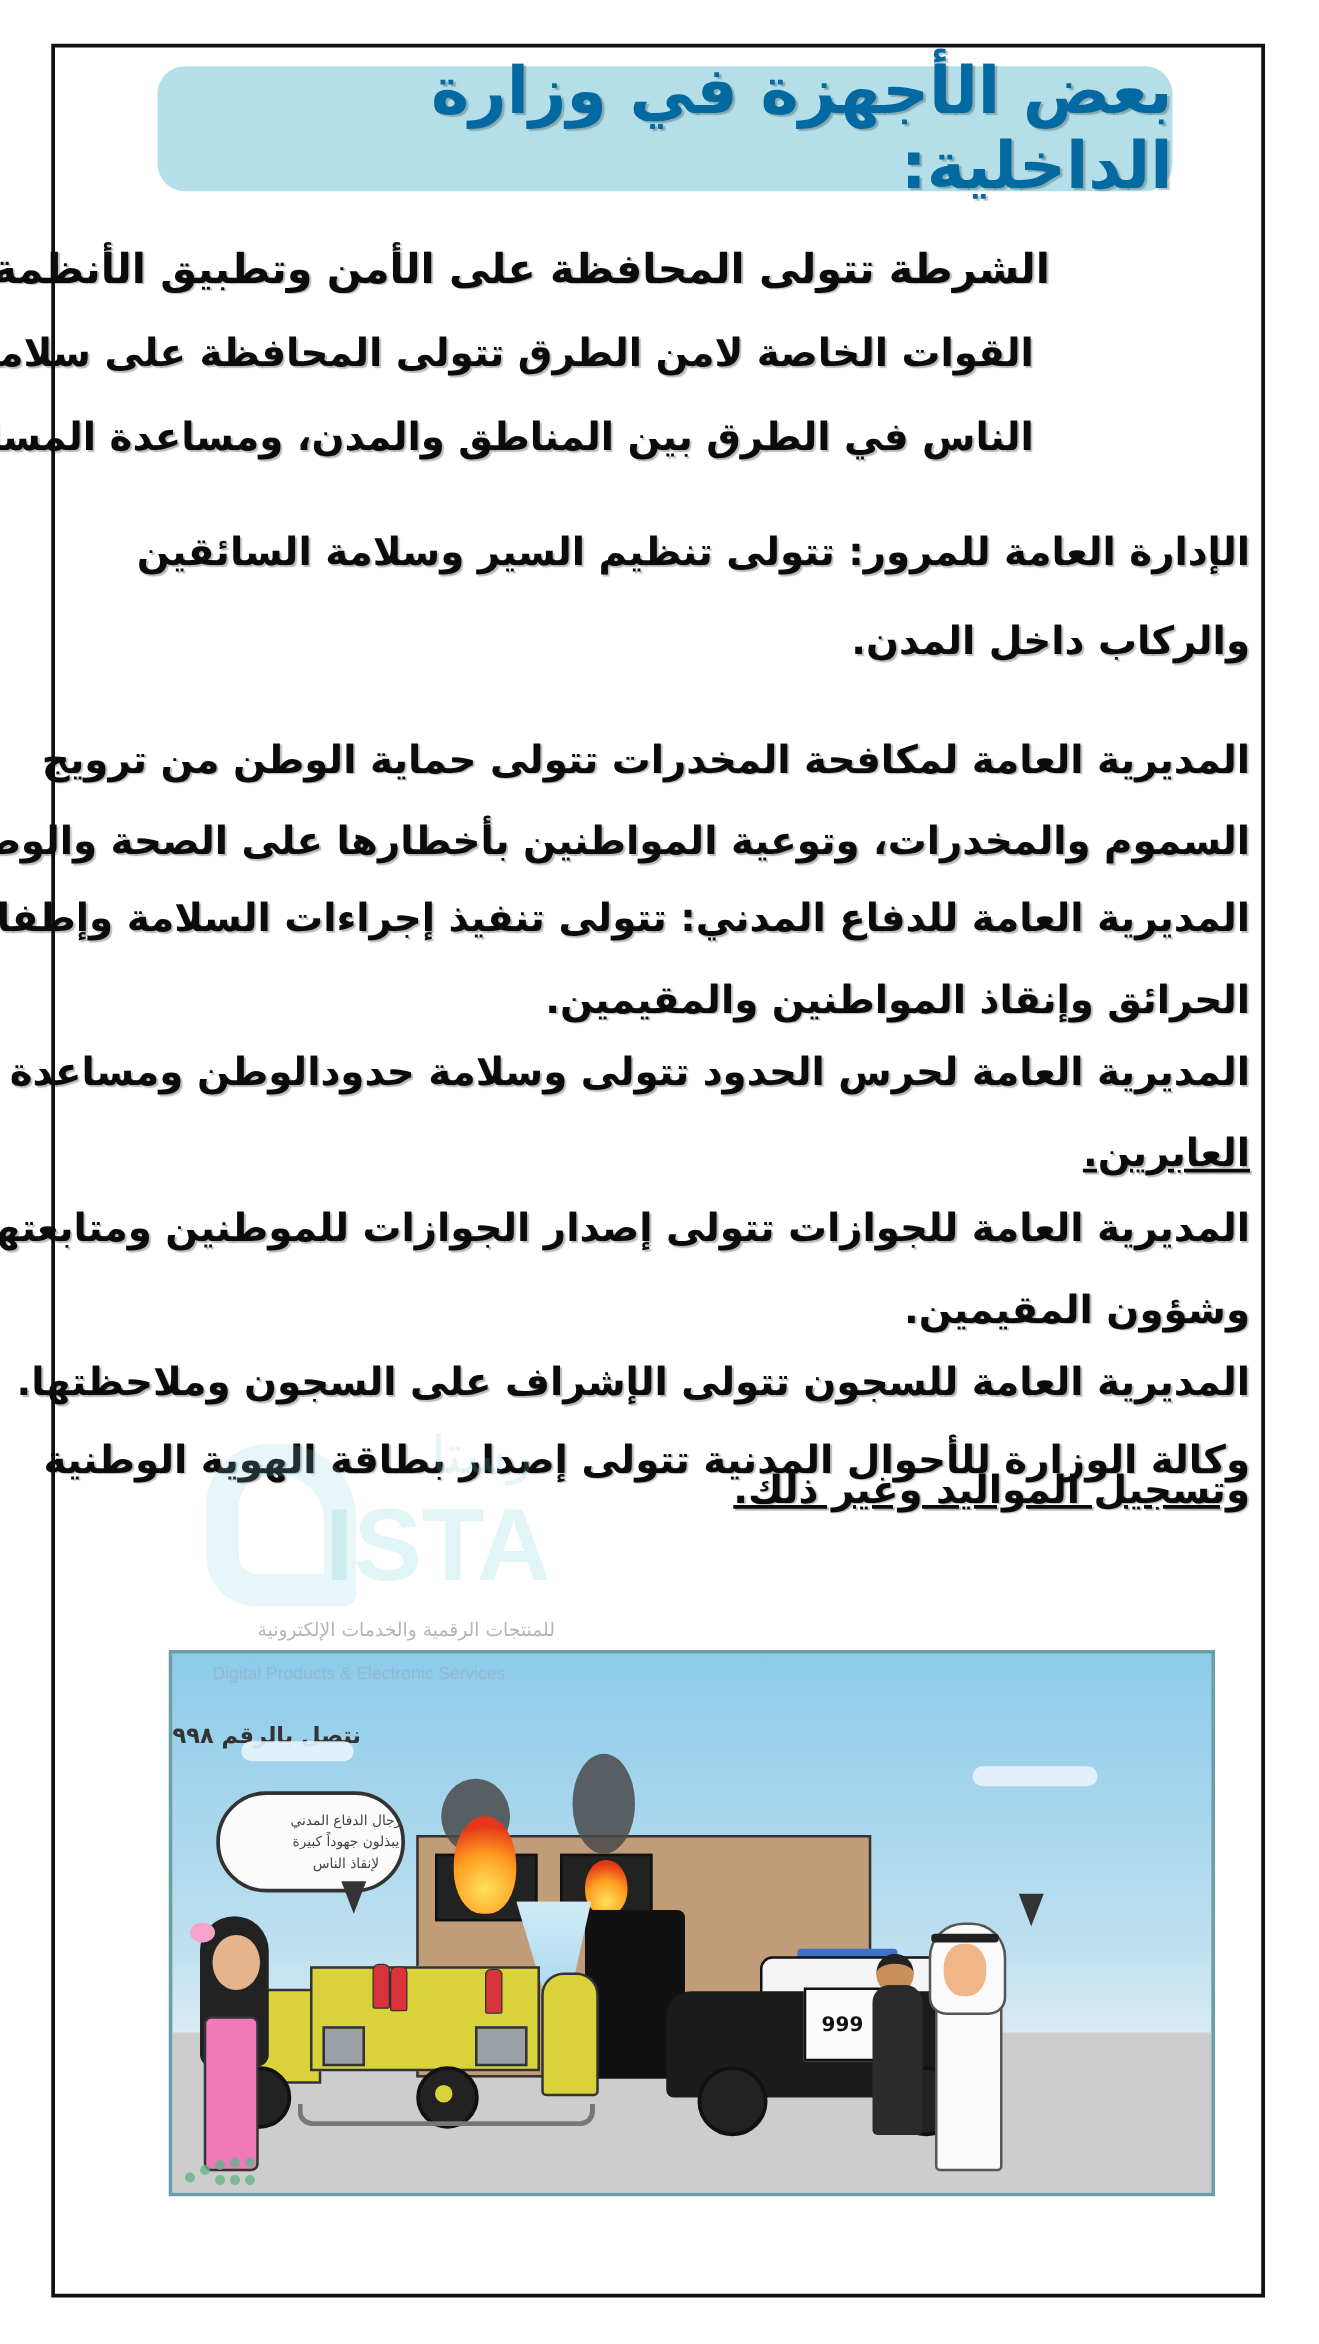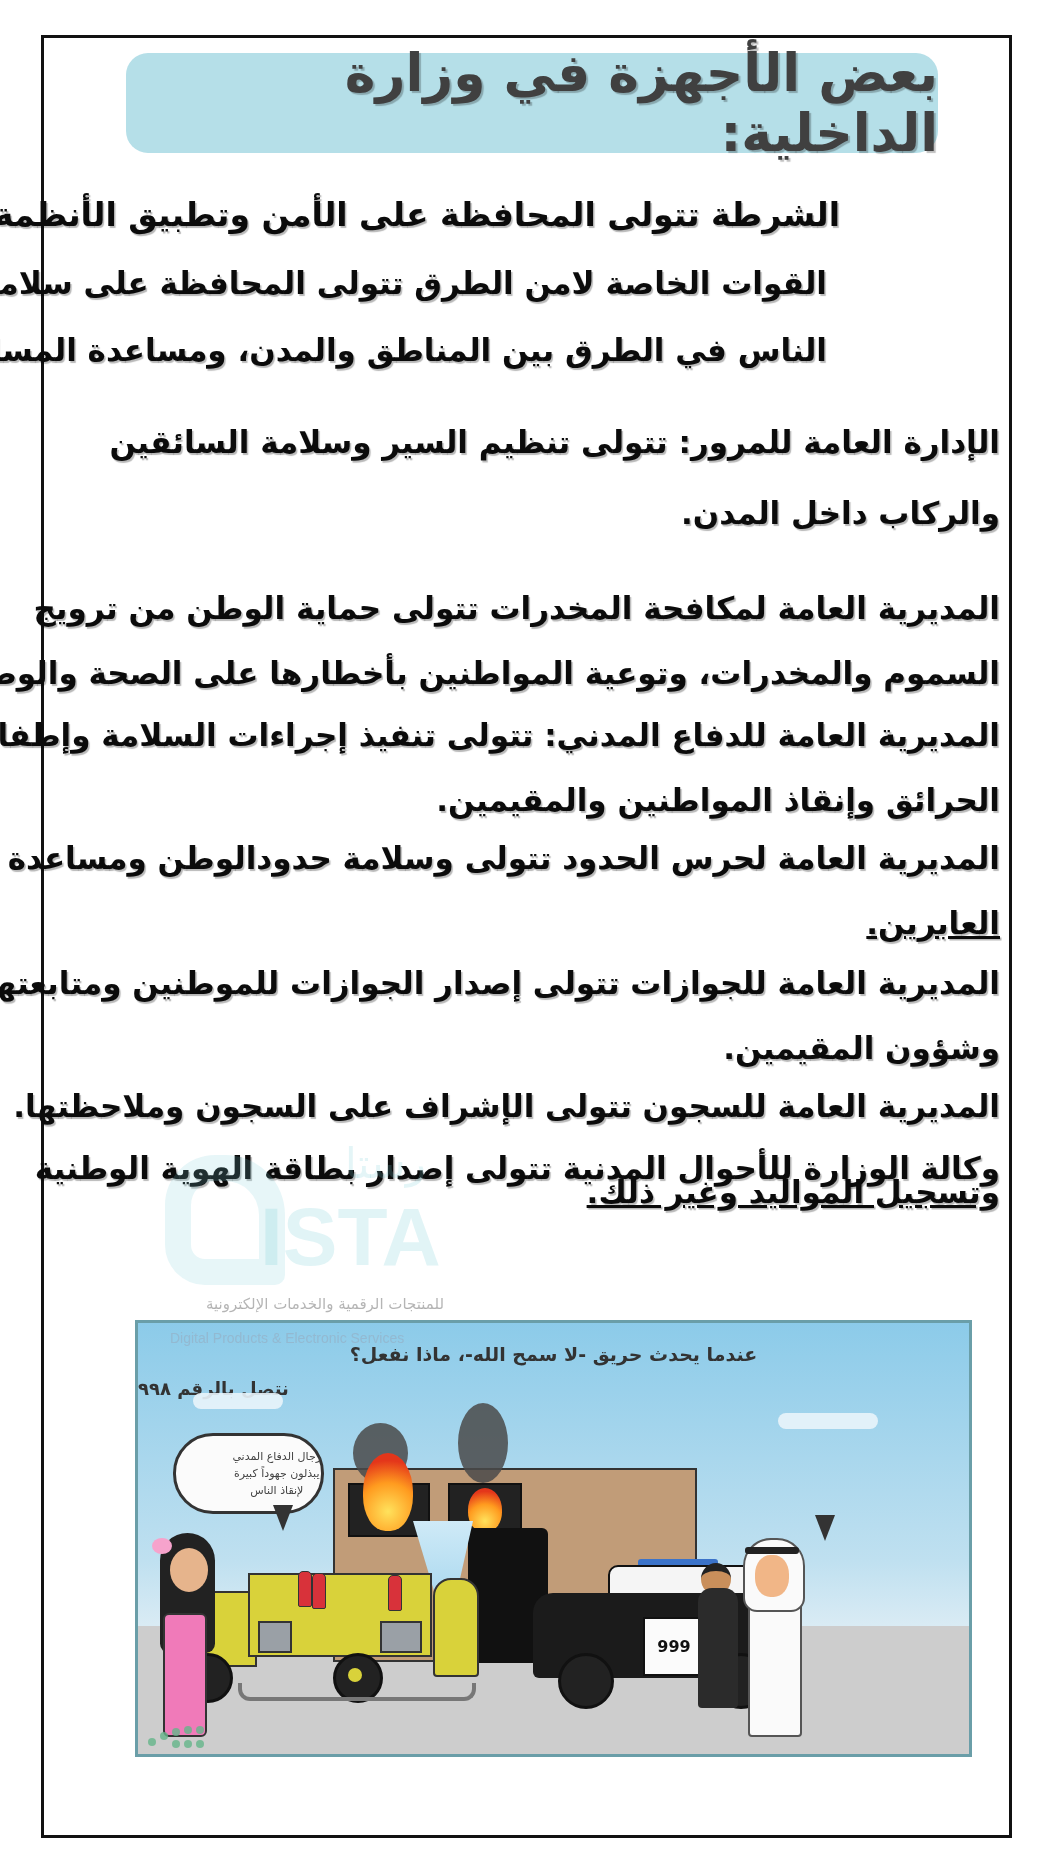--- a/index.html
+++ b/index.html
@@ -3,21 +3,21 @@
 <meta charset="utf-8">
 <style>
   html, body { margin: 0; padding: 0; background: #ffffff; }
   body { width: 1055px; height: 1875px; position: relative; overflow: hidden;
          font-family: "DejaVu Sans", sans-serif; }
   .frame { position: absolute; left: 41px; top: 35px; width: 971px; height: 1803px;
            border: 3px solid #111; box-sizing: border-box; background: #fff; }
   .title-box { position: absolute; left: 126px; top: 53px; width: 812px; height: 100px;
                background: #b5dfe8; border-radius: 22px; display: flex; align-items: center;
                justify-content: center; }
-  .title { font-size: 52px; font-weight: bold; color: #404040; direction: rtl;
+  .title { font-size: 52px; font-weight: bold; color: #0369a1; direction: rtl;
            text-shadow: 2px 2px 1px rgba(0,0,0,0.25); letter-spacing: -1px; }
   .para { position: absolute; direction: rtl; text-align: right; font-weight: bold;
           color: #0b0b0b; font-size: 31px; text-shadow: 1.5px 1.5px 1px rgba(0,0,0,0.28);
           white-space: nowrap; letter-spacing: -0.5px; }
   .watermark { position: absolute; left: 165px; top: 1145px; width: 320px; height: 170px;
                pointer-events: none; }
   .wm-r { position: absolute; left: 0; top: 10px; width: 120px; height: 130px;
           border: 26px solid rgba(120,205,215,0.18); border-radius: 50px 60px 10px 40px;
           box-sizing: border-box; }
   .wm-ista { position: absolute; left: 95px; top: 45px; font-size: 82px; font-weight: bold;
@@ -58,21 +58,21 @@
   .hub { position: absolute; border-radius: 50%; background: #d9d23a; }
   .ext { position: absolute; width: 12px; height: 34px; background: #d8323a; border-radius: 5px 5px 2px 2px; border: 1px solid #333; }
   .fireman { position: absolute; left: 295px; top: 255px; width: 42px; height: 95px; background: #d9d23a; border: 2px solid #333; border-radius: 18px 18px 4px 4px; }
   .hose { position: absolute; left: 100px; top: 360px; width: 230px; height: 14px; border: 4px solid #777; border-top: none; border-radius: 0 0 12px 12px; }
   .girl-hair { position: absolute; left: 22px; top: 210px; width: 55px; height: 120px; background: #222; border-radius: 30px 30px 10px 10px; }
   .girl-face { position: absolute; left: 32px; top: 225px; width: 38px; height: 44px; background: #e6b48c; border-radius: 50%; }
   .girl-dress { position: absolute; left: 25px; top: 290px; width: 40px; height: 120px; background: #f07ab9; border: 2px solid #333; border-radius: 6px; }
   .bow { position: absolute; left: 14px; top: 215px; width: 20px; height: 16px; background: #f6a3cc; border-radius: 50%; }
   .car-body { position: absolute; left: 395px; top: 270px; width: 245px; height: 85px; background: #1b1b1b; border-radius: 20px 20px 6px 6px; }
   .car-roof { position: absolute; left: 470px; top: 242px; width: 150px; height: 40px; background: #f5f5f5; border: 2px solid #111; border-radius: 10px 10px 0 0; }
-  .car-door { position: absolute; left: 505px; top: 294px; width: 58px; height: 55px; background: #fbfbfb; border: 2px solid #111; display: flex; align-items: center; justify-content: center; font-size: 16px; font-weight: bold; color: #111; }
+  .car-door { position: absolute; left: 505px; top: 267px; width: 58px; height: 55px; background: #fbfbfb; border: 2px solid #111; display: flex; align-items: center; justify-content: center; font-size: 16px; font-weight: bold; color: #111; }
   .lightbar { position: absolute; left: 500px; top: 236px; width: 80px; height: 8px; background: #3b73c9; border-radius: 3px; }
   .officer { position: absolute; left: 560px; top: 265px; width: 40px; height: 120px; background: #2b2b2b; border-radius: 14px 14px 4px 4px; }
   .officer-head { position: absolute; left: 563px; top: 240px; width: 30px; height: 32px; background: #c98f5b; border-radius: 50%; border-top: 8px solid #222; box-sizing: border-box; }
   .man-body { position: absolute; left: 610px; top: 270px; width: 50px; height: 140px; background: #fafafa; border: 2px solid #555; border-radius: 10px 10px 4px 4px; }
   .man-head { position: absolute; left: 605px; top: 215px; width: 58px; height: 70px; background: #fafafa; border: 2px solid #555; border-radius: 28px 28px 14px 14px; }
   .man-face { position: absolute; left: 617px; top: 232px; width: 34px; height: 42px; background: #f1b687; border-radius: 45%; }
   .man-band { position: absolute; left: 607px; top: 224px; width: 54px; height: 7px; background: #222; border-radius: 3px; }
   .dots { position: absolute; left: 0; bottom: 2px; width: 70px; height: 30px; }
   .dot { position: absolute; width: 8px; height: 8px; border-radius: 50%; background: #64b58a; opacity: 0.8; }
 </style>
@@ -112,21 +112,20 @@
 
 <div class="watermark">
   <div class="wm-r"></div>
   <div class="wm-ar-top">رستا</div>
   <div class="wm-ista">ISTA</div>
   <div class="wm-ar">للمنتجات الرقمية والخدمات الإلكترونية</div>
 </div>
 
 <div class="scene">
   <div class="ground"></div>
-  <div class="scene-q">عندما يحدث حريق -لا سمح الله-، ماذا نفعل؟</div>
   <div class="scene-a">نتصل بالرقم ٩٩٨</div>
 
   <div class="cloud" style="left:55px; top:70px; width:90px;"></div>
   <div class="cloud" style="left:640px; top:90px; width:100px;"></div>
 
   <div class="bubble" style="left:35px; top:110px; width:145px; height:75px;">
     <div>
       <div>رجال الدفاع المدني</div>
       <div>يبذلون جهوداً كبيرة</div>
       <div>لإنقاذ الناس</div>

